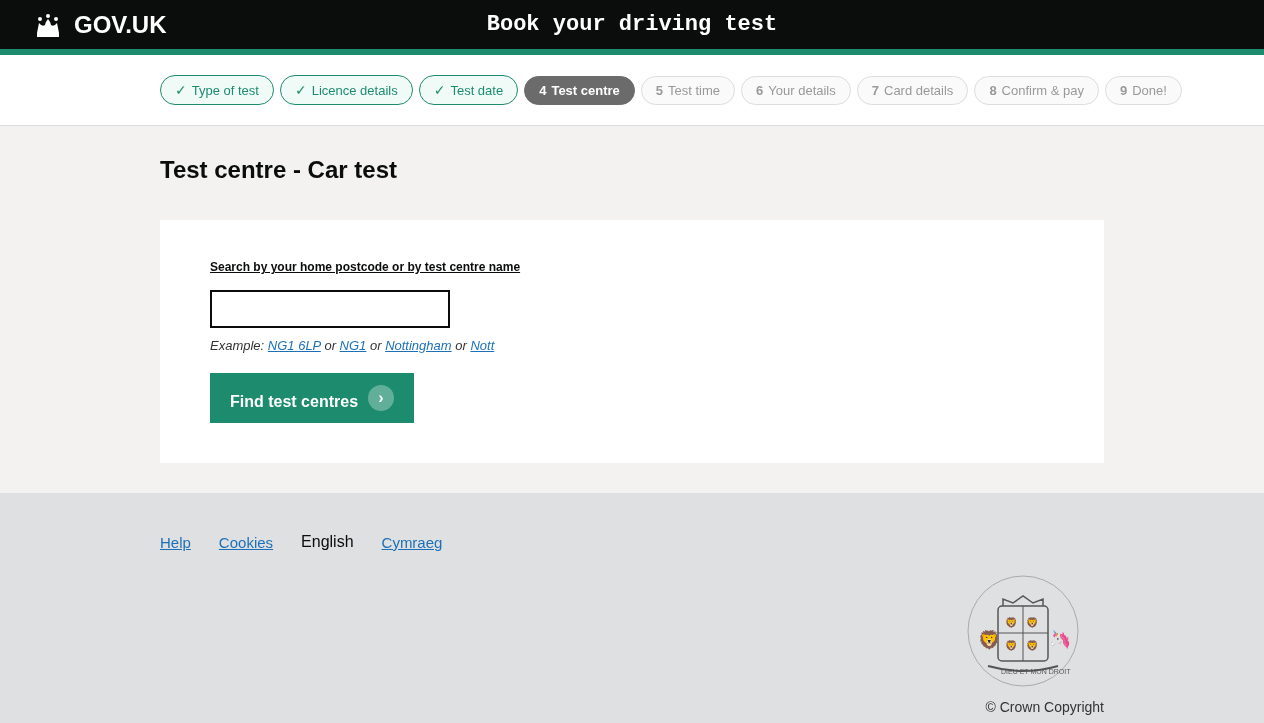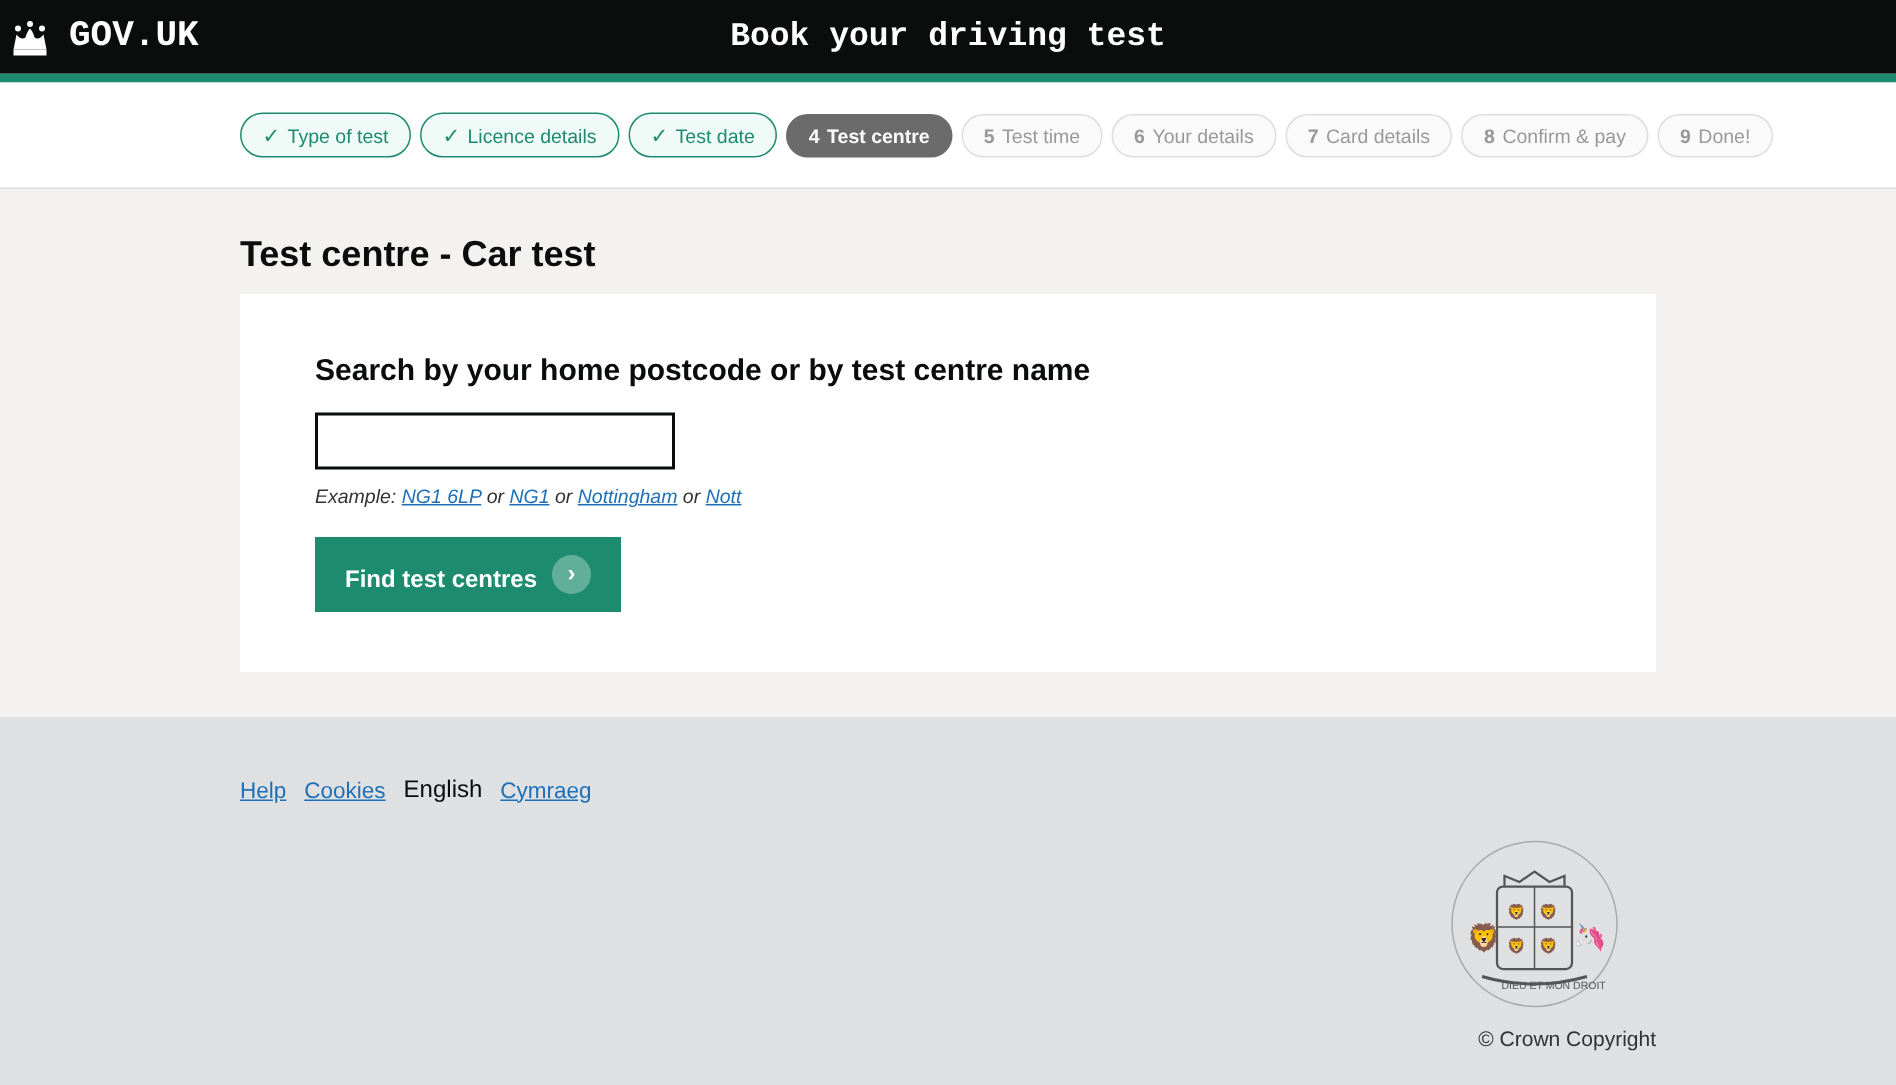--- a/index.html
+++ b/index.html
@@ -9,29 +9,28 @@
     .header {
       background: #0b0c0c;
       padding: 12px 20px;
       display: flex;
       align-items: center;
       justify-content: center;
       position: relative;
     }
     .header-logo {
       position: absolute;
-      left: 4px;
+      left: 32px;
       display: flex;
       align-items: center;
       gap: 10px;
       color: white;
       font-size: 24px;
       font-weight: bold;
       text-decoration: none;
-      font-family: Liberation Mono, monospace;
     }
     .crown-icon {
       display: inline-block;
       width: 32px;
       height: 28px;
     }
     .header-title {
       color: white;
       font-size: 22px;
       font-weight: bold;
@@ -97,36 +96,37 @@
     
     .main-content {
       background: #f3f2f1;
       padding: 30px 160px;
       min-height: 300px;
     }
     .page-title {
       font-size: 24px;
       font-weight: bold;
       color: #0b0c0c;
-      margin-bottom: 12px;
+      margin-bottom: 36px;
     }
 
     
     .card {
       background: white;
       padding: 40px 50px;
       margin-bottom: 0;
     }
 
     .search-label {
-      font-size: 20px;
+      font-size: 12px;
       font-weight: bold;
       color: #0b0c0c;
       margin-bottom: 16px;
       display: block;
+      text-decoration: underline;
     }
     .search-input {
       width: 240px;
       height: 38px;
       border: 2px solid #0b0c0c;
       padding: 6px 8px;
       font-size: 16px;
       display: block;
       margin-bottom: 10px;
       outline: none;
@@ -166,21 +166,21 @@
     }
 
     
     .footer {
       background: #dee0e2;
       padding: 40px 160px;
       margin-top: 0;
     }
     .footer-links {
       display: flex;
-      gap: 12px;
+      gap: 28px;
       align-items: center;
       margin-bottom: 20px;
     }
     .footer-links a {
       color: #1d70b8;
       text-decoration: underline;
       font-size: 15px;
     }
     .footer-links .active-lang {
       color: #0b0c0c;

